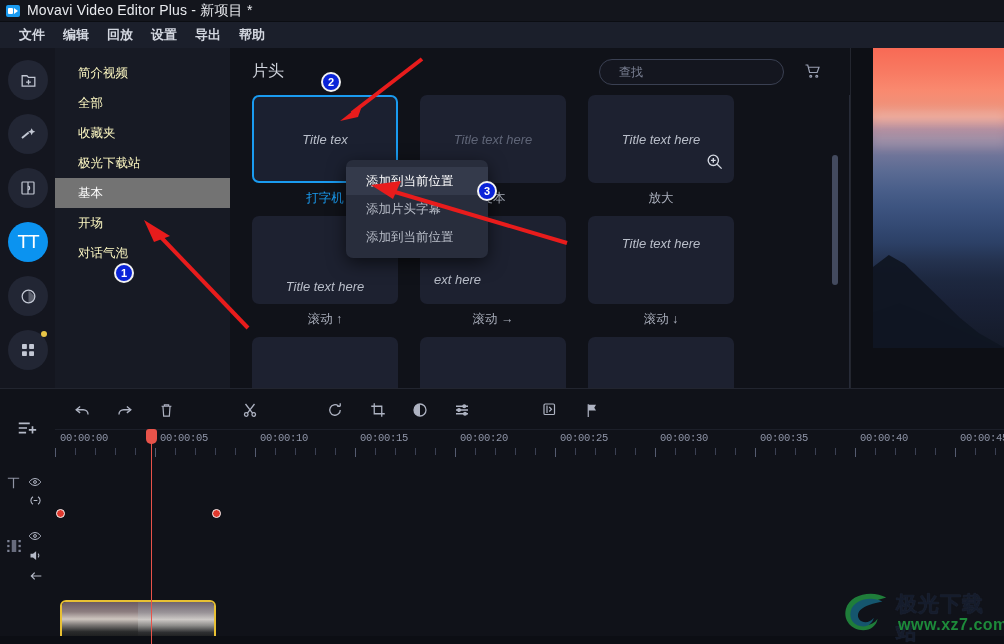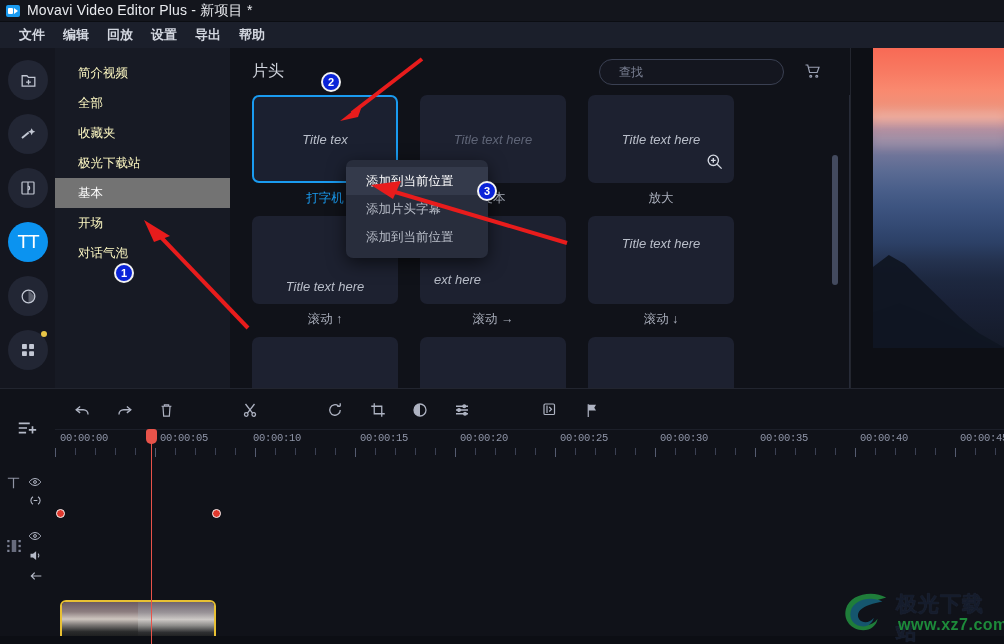--- a/index.html
+++ b/index.html
@@ -539,21 +539,21 @@
           <path d="M16 9a4 4 0 0 1 0 6" fill="none" stroke="#b5bac8" stroke-width="1.7"></path>
         </svg>
       <svg width="16" height="16" viewBox="0 0 24 24" fill="none" stroke="#b5bac8" stroke-width="1.8" style="position:absolute;left:28px;top:31px">
           <path d="M20 12H5M10 7l-5 5 5 5"></path>
         </svg>
     </div>
 
     <div class="ruler">
       <div class="rl-label" style="left:5px">00:00:00</div>
       <div class="rl-label" style="left:105px">00:00:05</div>
-      <div class="rl-label" style="left:198px">00:00:10</div>
+      <div class="rl-label" style="left:205px">00:00:10</div>
       <div class="rl-label" style="left:305px">00:00:15</div>
       <div class="rl-label" style="left:405px">00:00:20</div>
       <div class="rl-label" style="left:505px">00:00:25</div>
       <div class="rl-label" style="left:605px">00:00:30</div>
       <div class="rl-label" style="left:705px">00:00:35</div>
       <div class="rl-label" style="left:805px">00:00:40</div>
       <div class="rl-label" style="left:905px">00:00:45</div>
       <div id="ticks">
           <div class="rl-tick major" style="left: 0px;"></div>
           <div class="rl-tick" style="left: 20px;"></div>

